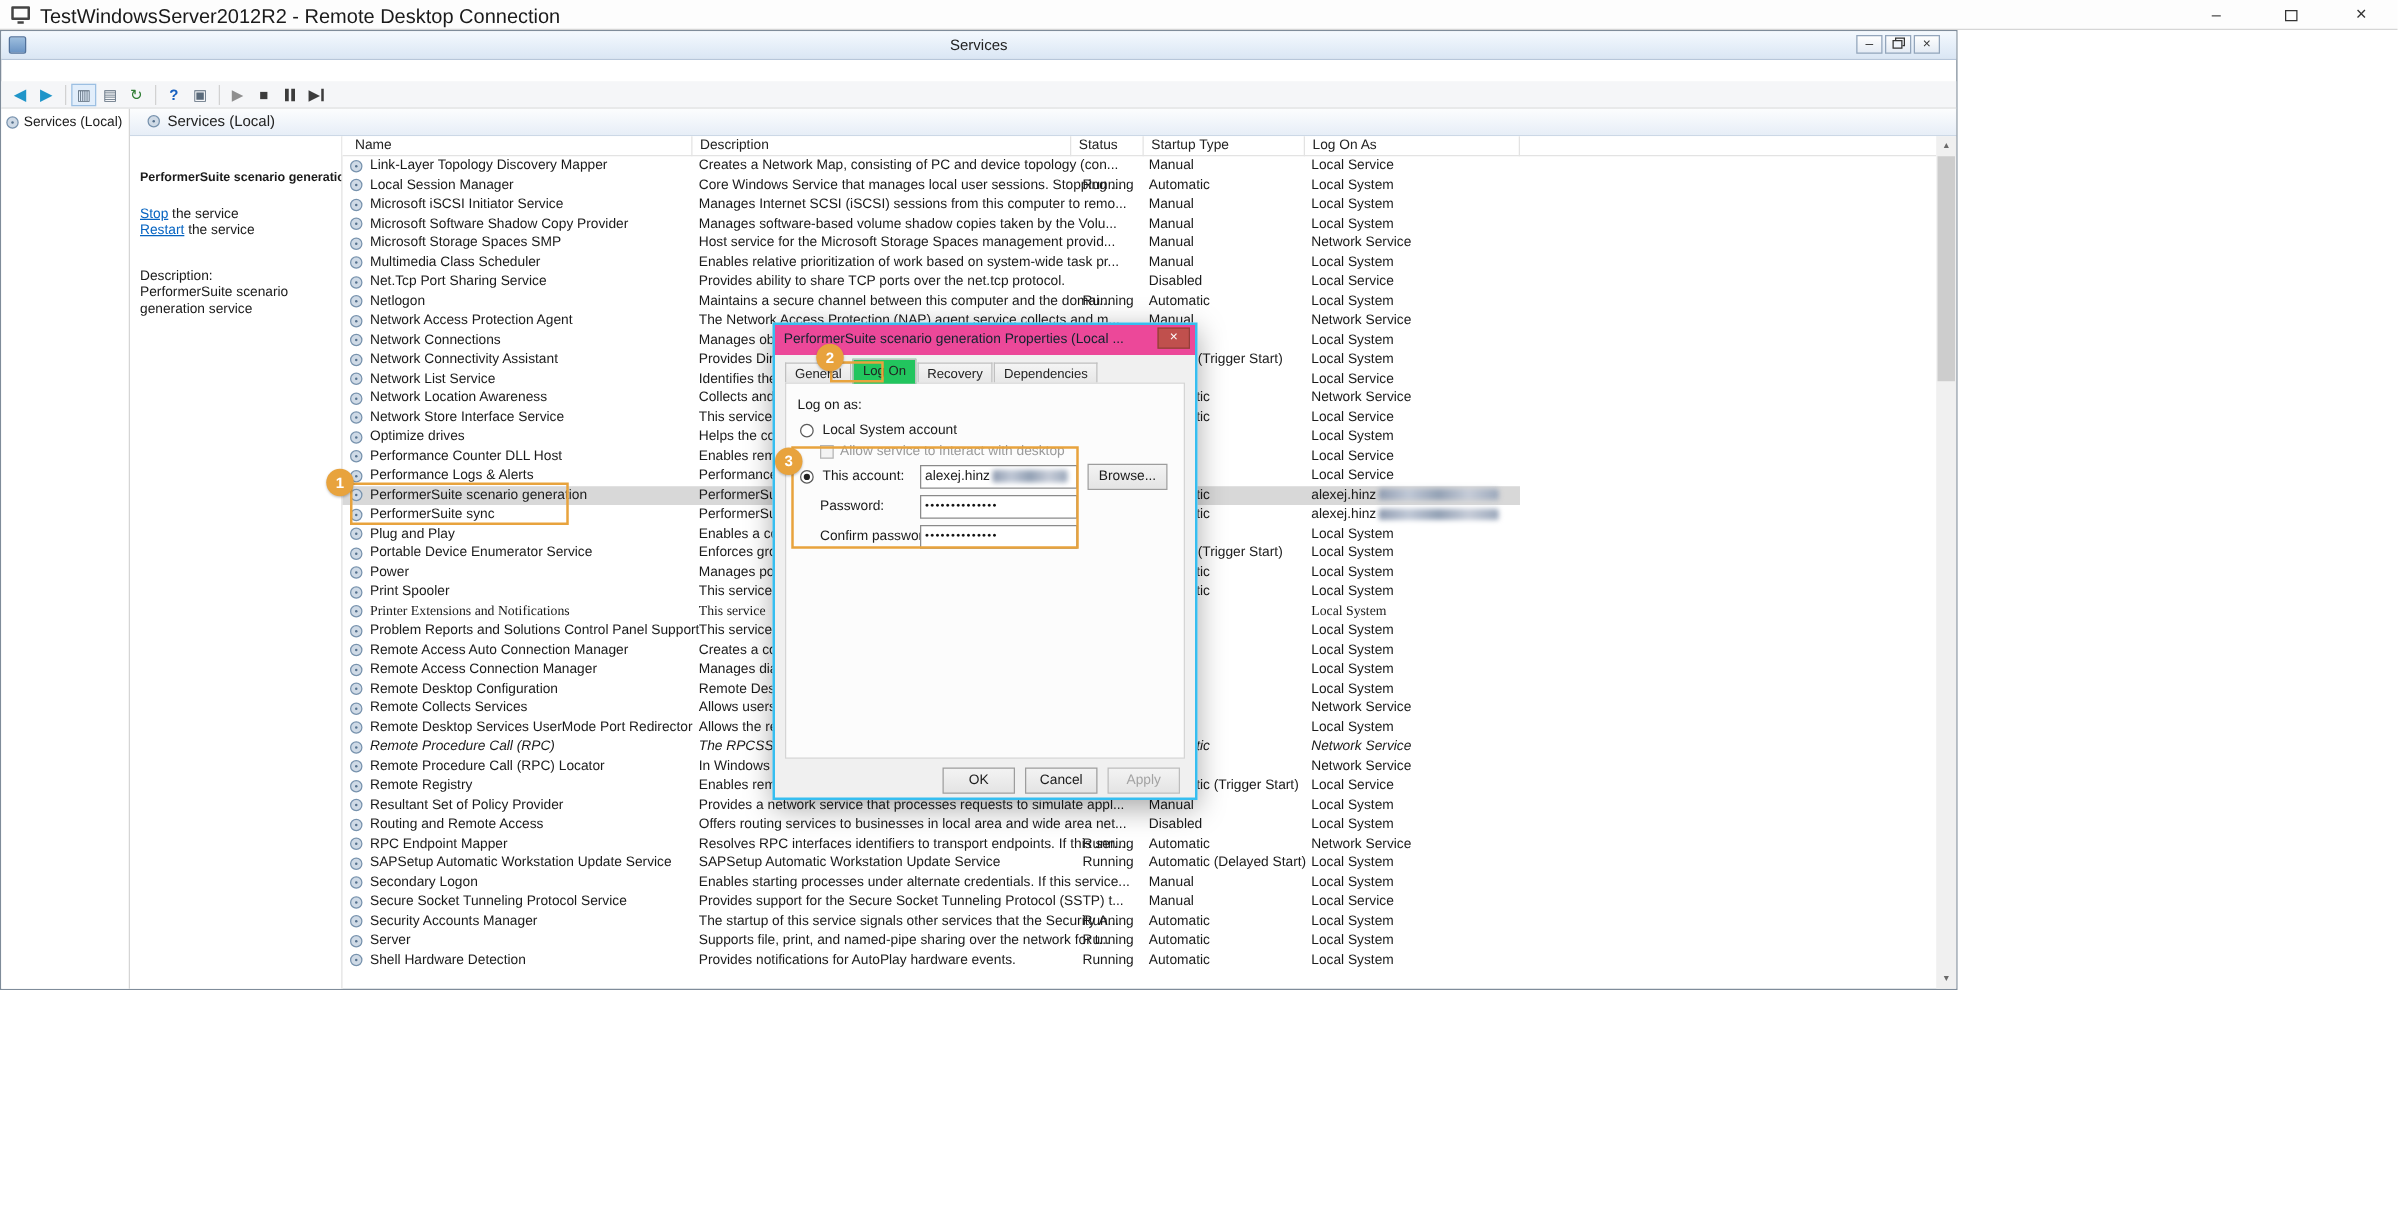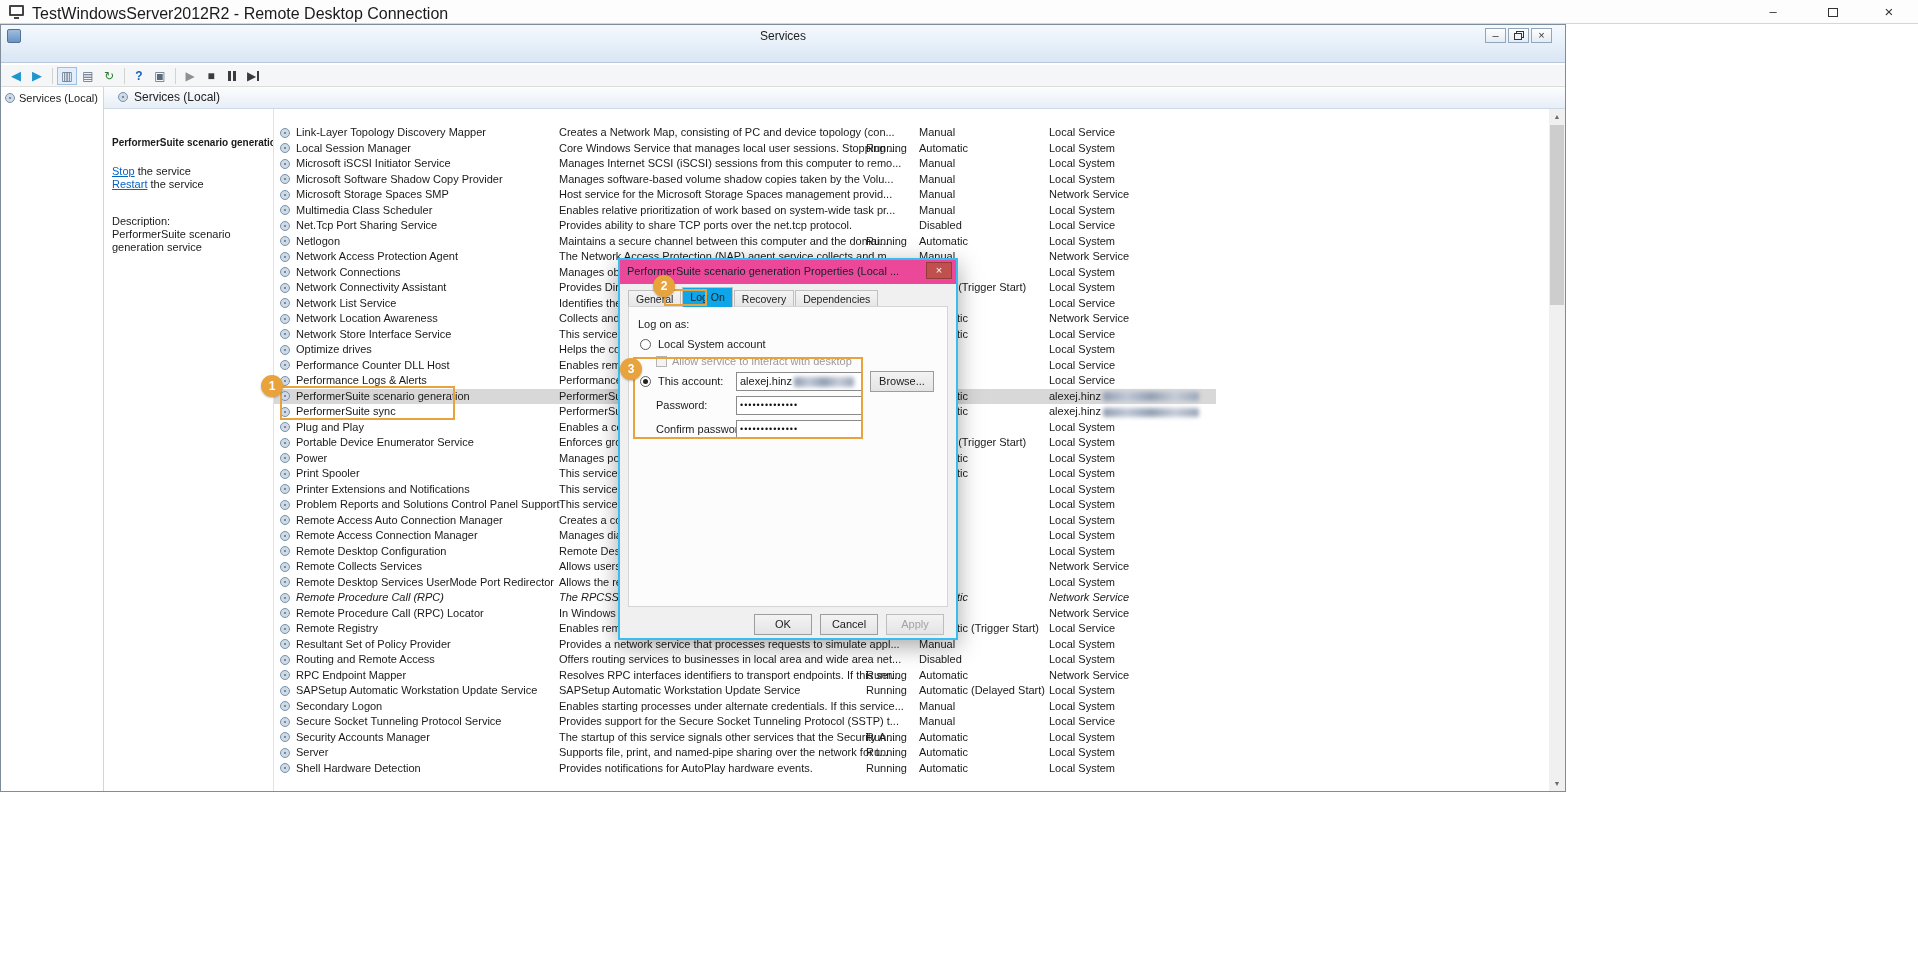--- a/index.html
+++ b/index.html
@@ -11,21 +11,21 @@
 #rdp-bar{position:absolute;left:0;top:0;width:1918px;height:24px;background:#fdfdfd;border-bottom:1px solid #d6d6d6}
 #rdp-icon{position:absolute;left:9px;top:5px;width:15px;height:11px;border:2px solid #444;border-radius:1px}
 #rdp-icon::after{content:"";position:absolute;left:3px;top:10px;width:5px;height:2px;background:#444}
 #rdp-title{position:absolute;left:32px;top:5px;font-size:16px;white-space:nowrap}
 .rdp-btn{position:absolute;top:0;width:50px;height:23px;text-align:center;line-height:23px;font-size:13px;color:#333;cursor:default}
 #rdp-min{right:120px}#rdp-max{right:60px}#rdp-close{right:4px;font-size:15px}
 .glyph-max{display:inline-block;width:10px;height:9px;border:1px solid #333;vertical-align:middle}
 
 
 #svc-win{position:absolute;left:0;top:24px;width:1566px;height:768px;background:#fff;border:1px solid #7f8c9a}
-#svc-titlebar{position:absolute;left:0;top:0;width:100%;height:38px;background:linear-gradient(#f4f9fe,#dae6f4);border-bottom:1px solid #b7c6d9}
+#svc-titlebar{position:absolute;left:0;top:0;width:100%;height:23px;background:linear-gradient(#f4f9fe,#dae6f4);border-bottom:1px solid #b7c6d9}
 #svc-app-icon{position:absolute;left:6px;top:4px;width:14px;height:14px;border:1px solid #51719a;border-radius:2px;background:linear-gradient(#9dbede,#6b94c4)}
 #svc-title{position:absolute;left:0;top:4px;width:100%;text-align:center;font-size:12px;color:#222}
 .win-btn{position:absolute;top:3px;width:21px;height:15px;border:1px solid #93a5bb;background:linear-gradient(#fefefe,#e4ebf4);text-align:center;line-height:13px;font-size:11px;color:#333;cursor:default}
 #svc-min{left:1484px}#svc-restore{left:1507px}#svc-close{left:1530px}
 .glyph-restore{position:relative;display:inline-block;width:9px;height:9px;top:1px}
 .glyph-restore::before{content:"";position:absolute;left:2px;top:0;width:6px;height:5px;border:1px solid #333}
 .glyph-restore::after{content:"";position:absolute;left:0;top:2px;width:6px;height:5px;border:1px solid #333;background:#f0f4fa}
 
 
 #menubar{position:absolute;left:0;top:22px;width:100%;height:18px;background:#fbfbfb;border-bottom:1px solid #e4e4e4}
@@ -84,21 +84,21 @@
 #scr-up{top:0}#scr-down{bottom:0}
 #scr-thumb{position:absolute;left:1px;top:16px;width:14px;height:180px;background:#cdcdcd}
 
 
 #dialog{position:absolute;left:618px;top:258px;width:340px;height:382px;background:#f0f0f0;border:2px solid #36bef0;z-index:10;box-shadow:0 6px 22px rgba(0,0,0,.35)}
 #dlg-titlebar{position:absolute;left:0;top:0;width:100%;height:24px;background:#ec4899}
 #dlg-title{position:absolute;left:7px;top:5px;font-size:11px;color:#10232e;white-space:nowrap;overflow:hidden;width:296px}
 #dlg-close{position:absolute;left:306px;top:2px;width:26px;height:17px;background:#c0504d;border:1px solid #953c39;color:#fff;text-align:center;line-height:15px;font-size:11px;cursor:default}
 #dlg-tabs{position:absolute;left:8px;top:26px;height:21px;display:flex;align-items:flex-end}
 .tab{height:17px;line-height:16px;padding:0 7px;font-size:10.5px;background:linear-gradient(#f4f4f4,#e6e6e6);border:1px solid #c0c0c0;border-bottom:none;margin-right:1px;color:#222;cursor:default}
-.tab.active{height:20px;line-height:19px;background:#0ea5e9;position:relative;z-index:2}
+.tab.active{height:20px;line-height:19px;background:#22c55e;position:relative;z-index:2}
 #dlg-page{position:absolute;left:8px;top:46px;width:320px;height:301px;background:#fcfcfc;border:1px solid #d5d5d5}
 .dlg-label{position:absolute;white-space:nowrap;font-size:11px;color:#1a1a1a}
 .dlg-label.dis{color:#9a9a9a}
 .radio{position:absolute;width:11px;height:11px;border:1px solid #5a5a5a;border-radius:50%;background:#fff}
 .radio.on::after{content:"";position:absolute;left:2px;top:2px;width:5px;height:5px;border-radius:50%;background:#222}
 .chk{position:absolute;width:11px;height:11px;border:1px solid #b5b5b5;background:#f3f3f3}
 .field{position:absolute;height:19px;background:#fff;border:1px solid #8a8a8a;line-height:17px;padding-left:3px;overflow:hidden;white-space:nowrap}
 .dots{font-size:9px;letter-spacing:1px;color:#111;position:relative;top:-1px}
 .btn{position:absolute;height:21px;background:linear-gradient(#f3f3f3,#e4e4e4);border:1px solid #9d9d9d;text-align:center;line-height:19px;font-size:11px;color:#1a1a1a;cursor:default}
 .btn.disabled{color:#a3a3a3;border-color:#bdbdbd}
@@ -161,20 +161,27 @@
   </div>
 
   <div id="desc-pane">
     <div id="svc-name-bold">PerformerSuite scenario generation</div>
     <div id="stop-line" class="nowrap"><span class="link">Stop</span><span> the service</span></div>
     <div id="restart-line" class="nowrap"><span class="link">Restart</span><span> the service</span></div>
     <div id="desc-label">Description:</div>
     <div id="desc-text">PerformerSuite scenario generation service</div>
   </div>
 
+  <div id="list-header">
+    <div class="hcell h0">Name</div>
+    <div class="hcell h1">Description</div>
+    <div class="hcell h2">Status</div>
+    <div class="hcell h3">Startup Type</div>
+    <div class="hcell h4">Log On As</div>
+  </div>
 
   <div id="rows">
       <div class="trow" style="top: 0px;">
         <span class="cell c-name">
           <span class="gear"></span>
           <span>Link-Layer Topology Discovery Mapper</span>
         </span>
         <span class="cell c-desc">Creates a Network Map, consisting of PC and device topology (con...</span>
         <span class="cell c-status"></span>
         <span class="cell c-startup">Manual</span>
@@ -393,21 +400,21 @@
       <div class="trow" style="top: 341px;">
         <span class="cell c-name">
           <span class="gear"></span>
           <span>Print Spooler</span>
         </span>
         <span class="cell c-desc">This service</span>
         <span class="cell c-status"></span>
         <span class="cell c-startup">Automatic</span>
         <span class="cell c-logon">Local System</span>
       </div>
-      <div class="trow" style="top: 356.5px;">
+      <div class="trow" style="top: 356.5px; font-family: Liberation Serif, serif;">
         <span class="cell c-name">
           <span class="gear"></span>
           <span>Printer Extensions and Notifications</span>
         </span>
         <span class="cell c-desc">This service</span>
         <span class="cell c-status"></span>
         <span class="cell c-startup"></span>
         <span class="cell c-logon">Local System</span>
       </div>
       <div class="trow" style="top: 372px;">

